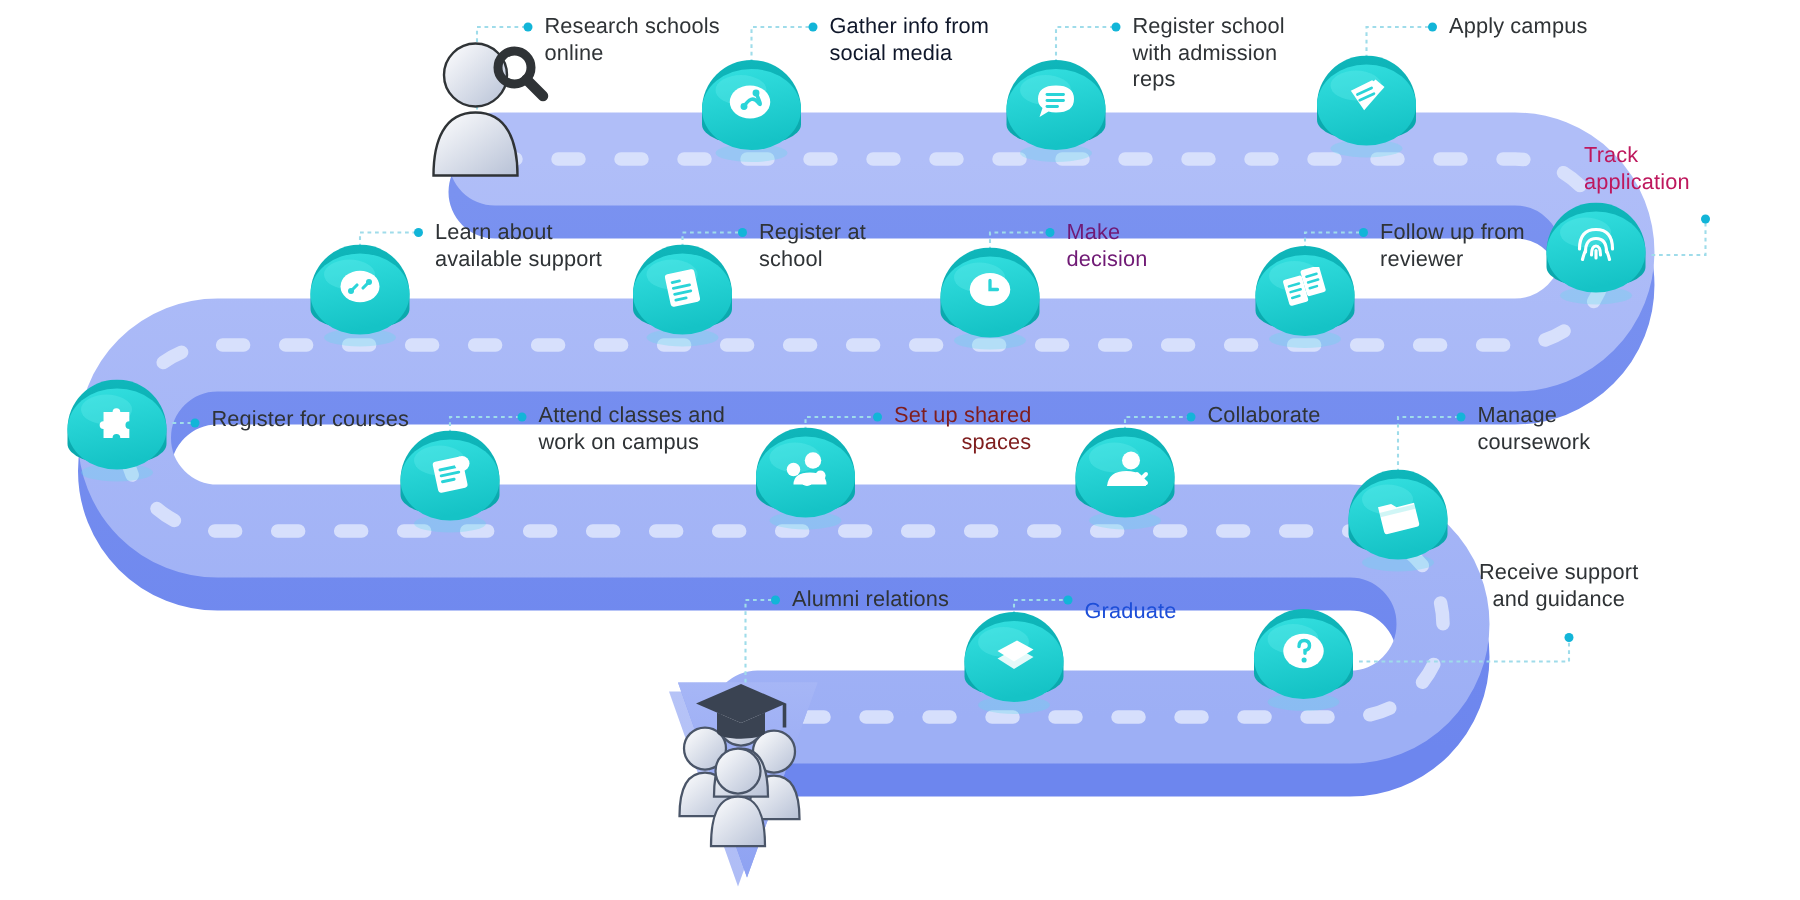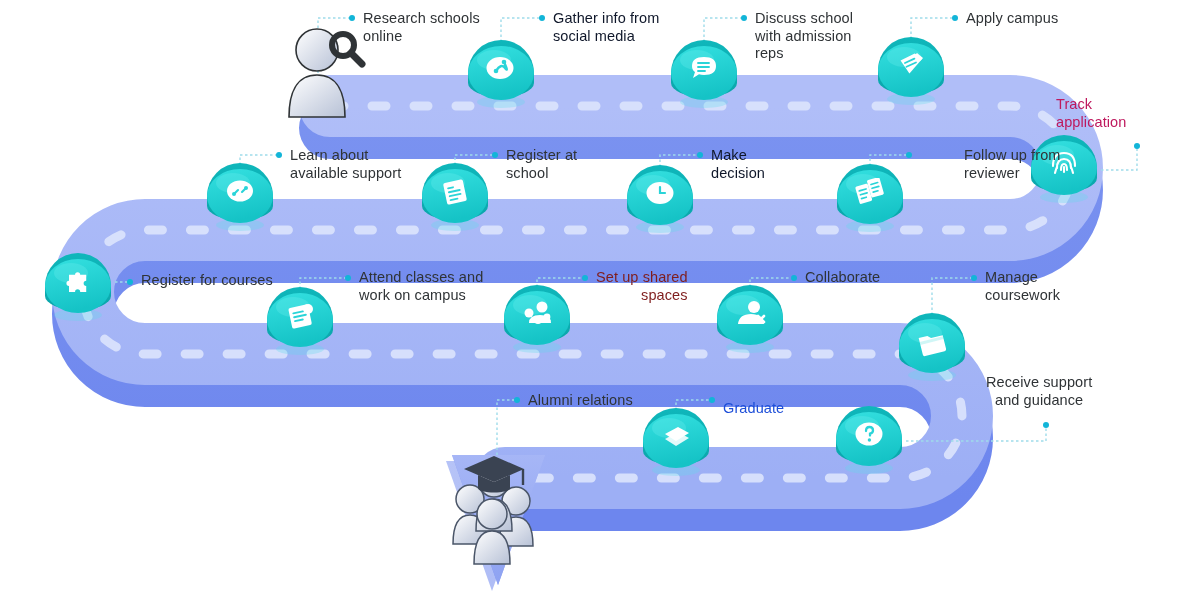--- a/index.html
+++ b/index.html
@@ -159,21 +159,21 @@
       <div class="glyph">
         <svg width="31" height="30" viewBox="0 0 31 30">
           <ellipse cx="14" cy="14" rx="13.5" ry="11" fill="#ffffff"></ellipse>
      <path d="M10 17 q5-8 9-3 t-1 -6" fill="none" stroke="#2ad4d8" stroke-width="2.4" stroke-linecap="round"></path>
      <circle cx="10" cy="17" r="2.3" fill="#2ad4d8"></circle>
           <circle cx="18" cy="8" r="2.3" fill="#2ad4d8"></circle>
         </svg>
       </div>
     </div>
     <div class="ldot" style="left: 744px; top: 18px; background: rgb(18, 181, 216);"></div>
-    <div class="label" style="left: 755px; top: 10px; color: rgb(47, 51, 54);">Discuss school
+    <div class="label" style="left: 755px; top: 10px; color: rgb(47, 51, 54);">Register school
 with admission
 reps</div>
     <div class="node" style="left: 704px; top: 75px;">
       <svg class="dome" viewBox="0 0 74 70">
         <ellipse cx="37" cy="62" rx="24" ry="6" fill="#5fd9ec" opacity=".30"></ellipse>
        <path d="M4 33 a33 33 0 0 1 66 0 v10 a33 14 0 0 1 -66 0 Z" fill="url(#domeSide)"></path>
        <ellipse cx="37" cy="33" rx="33" ry="27" fill="url(#domeTop)"></ellipse>
        <ellipse cx="30" cy="20" rx="17" ry="10" fill="#6ef0ef" opacity=".30"></ellipse>
       </svg>
       <div class="glyph">
@@ -268,40 +268,40 @@
      <g stroke="#2ad4d8" stroke-width="1.9" stroke-linecap="round" transform="rotate(-12 15 15)">
        <line x1="9" y1="10" x2="14" y2="10"></line>
             <line x1="9" y1="14" x2="20" y2="14"></line>
        <line x1="9" y1="18" x2="20" y2="18"></line>
             <line x1="9" y1="22" x2="16" y2="22"></line>
      </g>
         </svg>
       </div>
     </div>
     <div class="ldot" style="left: 700px; top: 155px; background: rgb(18, 181, 216);"></div>
-    <div class="label" style="left: 711px; top: 147px; color: #0f172a;">Make
+    <div class="label" style="left: 711px; top: 147px; color: #701a75;">Make
 decision</div>
     <div class="node" style="left: 660px; top: 200px;">
       <svg class="dome" viewBox="0 0 74 70">
         <ellipse cx="37" cy="62" rx="24" ry="6" fill="#5fd9ec" opacity=".30"></ellipse>
        <path d="M4 33 a33 33 0 0 1 66 0 v10 a33 14 0 0 1 -66 0 Z" fill="url(#domeSide)"></path>
        <ellipse cx="37" cy="33" rx="33" ry="27" fill="url(#domeTop)"></ellipse>
        <ellipse cx="30" cy="20" rx="17" ry="10" fill="#6ef0ef" opacity=".30"></ellipse>
       </svg>
       <div class="glyph">
         <svg width="31" height="30" viewBox="0 0 31 30">
           <ellipse cx="15" cy="14" rx="13.5" ry="11" fill="#ffffff"></ellipse>
      <g stroke="#2ad4d8" stroke-width="2.2" stroke-linecap="round" fill="none">
        <path d="M15 8 v6 h5"></path>
      </g>
         </svg>
       </div>
     </div>
     <div class="ldot" style="left: 909px; top: 155px; background: rgb(18, 181, 216);"></div>
-    <div class="label" style="left: 920px; top: 147px; color: rgb(47, 51, 54); margin-left: 44px;">Follow up from
+    <div class="label" style="left: 920px; top: 147px; color: rgb(47, 51, 54);">Follow up from
 reviewer</div>
     <div class="node" style="left: 870px; top: 199px;">
       <svg class="dome" viewBox="0 0 74 70">
         <ellipse cx="37" cy="62" rx="24" ry="6" fill="#5fd9ec" opacity=".30"></ellipse>
        <path d="M4 33 a33 33 0 0 1 66 0 v10 a33 14 0 0 1 -66 0 Z" fill="url(#domeSide)"></path>
        <ellipse cx="37" cy="33" rx="33" ry="27" fill="url(#domeTop)"></ellipse>
        <ellipse cx="30" cy="20" rx="17" ry="10" fill="#6ef0ef" opacity=".30"></ellipse>
       </svg>
       <div class="glyph">
         <svg width="31" height="30" viewBox="0 0 31 30">

